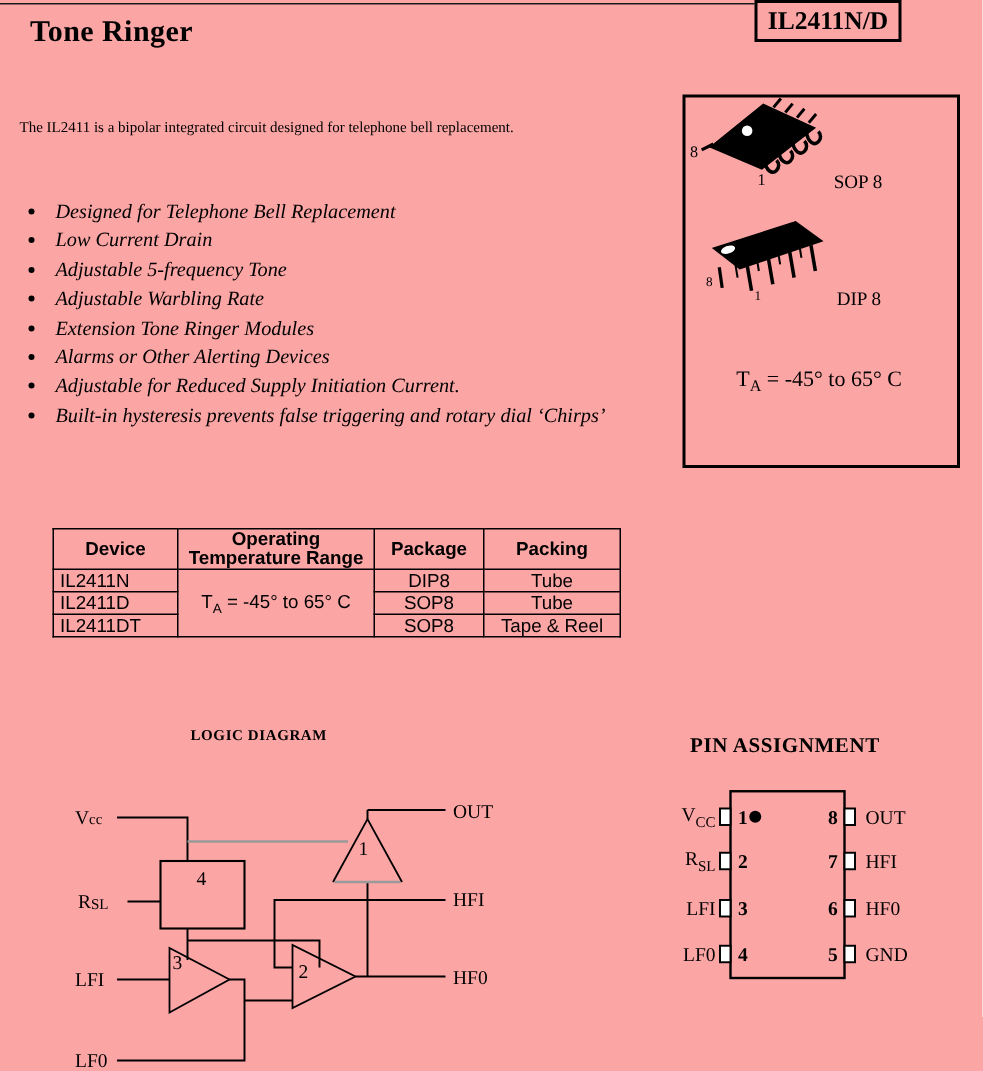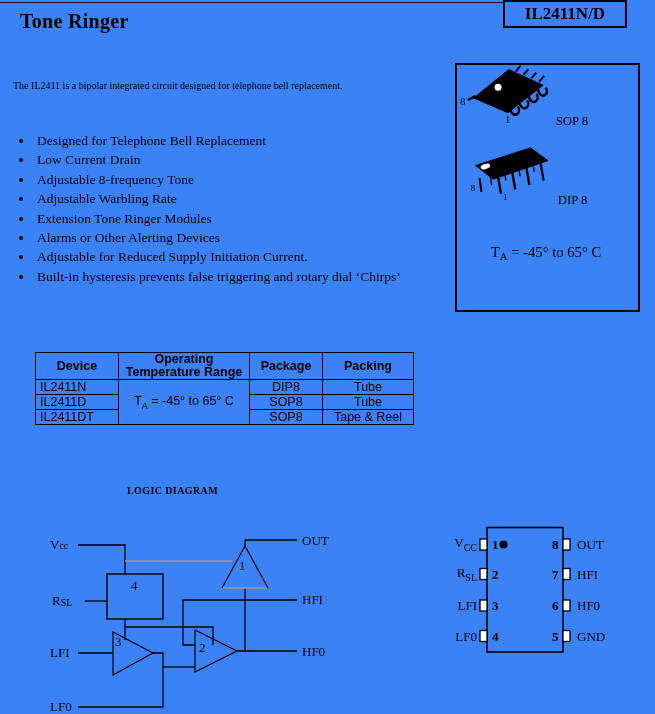--- a/index.html
+++ b/index.html
@@ -1,29 +1,29 @@
 <!DOCTYPE html>
 <html><head>
 <meta charset="utf-8">
 <style>
   html,body { margin:0; padding:0; background:#fff; }
   #page {
-    position:relative; width:655px; height:714px; background:#3b82f6;
+    position:relative; width:655px; height:714px; background:#fca5a5;
     font-family:"Liberation Serif", serif; color:#000; overflow:hidden;
   }
   .abs { position:absolute; }
   #top-rule { left:0; top:2px; width:503px; height:1px; background:#1a1a1a; }
   #doc-title { left:20px; top:10px; font-size:20px; font-weight:bold; letter-spacing:0.3px; }
   #pn-box {
-    left:503px; top:0; width:124px; height:28px; border:2px solid #000;
+    left:503px; top:0; width:98px; height:28px; border:2px solid #000;
     box-sizing:border-box; display:flex; align-items:center; justify-content:center;
     font-size:17px; font-weight:bold;
   }
   #description { left:13px; top:78px; width:352px; font-size:10px; line-height:15.5px; }
-  #features { left:18px; top:131px; width:412px; margin:0; padding-left:16px; }
+  #features { left:18px; top:131px; width:412px; margin:0; padding-left:16px;font-style:italic; }
   #features li { font-size:13.5px; line-height:19.4px; padding-left:3px; }
   #pkg-box { left:455px; top:63px; width:185px; height:249px; border:2px solid #000; box-sizing:border-box; }
   #pkg-box svg { display:block; width:100%; height:100%; }
   #ordering-heading { left:33px; top:336px; font-size:13.5px; font-weight:bold; letter-spacing:0.2px; }
   #ordering-table {
     left:35px; top:352px; border-collapse:collapse;
     font-family:"Liberation Sans", sans-serif; font-size:12.5px; table-layout:fixed;
   }
   #ordering-table th, #ordering-table td { border:1.5px solid #000; padding:0; text-align:center; }
   #ordering-table th { font-weight:bold; height:26px; line-height:13px; }
@@ -43,21 +43,21 @@
   <div id="doc-title" class="abs">Tone Ringer</div>
   <div id="pn-box" class="abs">
     <span>IL2411N/D</span>
   </div>
 
   <div id="description" class="abs">The IL2411 is a bipolar integrated circuit designed for telephone bell replacement.</div>
 
   <ul id="features" class="abs">
     <li>Designed for Telephone Bell Replacement</li>
     <li>Low Current Drain</li>
-    <li>Adjustable 8-frequency Tone</li>
+    <li>Adjustable 5-frequency Tone</li>
     <li>Adjustable Warbling Rate</li>
     <li>Extension Tone Ringer Modules</li>
     <li>Alarms or Other Alerting Devices</li>
     <li>Adjustable  for Reduced Supply Initiation Current.</li>
     <li>Built-in hysteresis prevents false triggering and rotary dial ‘Chirps’</li>
   </ul>
 
   <div id="pkg-box" class="abs">
     <svg viewBox="455 63 185 249">
 
@@ -159,20 +159,21 @@
     <text x="199" y="652" font-size="13">2</text>
     <text x="50" y="549" font-size="13"><tspan>V</tspan><tspan font-size="10">cc</tspan></text>
     <text x="52" y="605" font-size="13"><tspan>R</tspan><tspan dy="1" font-size="10">SL</tspan></text>
     <text x="50" y="657" font-size="13">LFI</text>
     <text x="50" y="711" font-size="13">LF0</text>
     <text x="302" y="545" font-size="13">OUT</text>
     <text x="302" y="604" font-size="13">HFI</text>
     <text x="302" y="656" font-size="13">HF0</text>
   </svg>
 
+  <div id="pin-heading" class="abs">PIN ASSIGNMENT</div>
   <svg class="abs" style="left:440px; top:515px;" width="205" height="150" viewBox="440 515 205 150">
     <rect x="487" y="527.5" width="76" height="124.5" fill="none" stroke="#000" stroke-width="1.6"></rect>
     <g fill="#fff" stroke="#000" stroke-width="1.3">
       <rect x="480" y="539" width="7" height="11"></rect>
       <rect x="480" y="568.5" width="7" height="11"></rect>
       <rect x="480" y="600" width="7" height="11"></rect>
       <rect x="480" y="630.5" width="7" height="11"></rect>
       <rect x="563" y="539" width="7" height="11"></rect>
       <rect x="563" y="568.5" width="7" height="11"></rect>
       <rect x="563" y="600" width="7" height="11"></rect>

